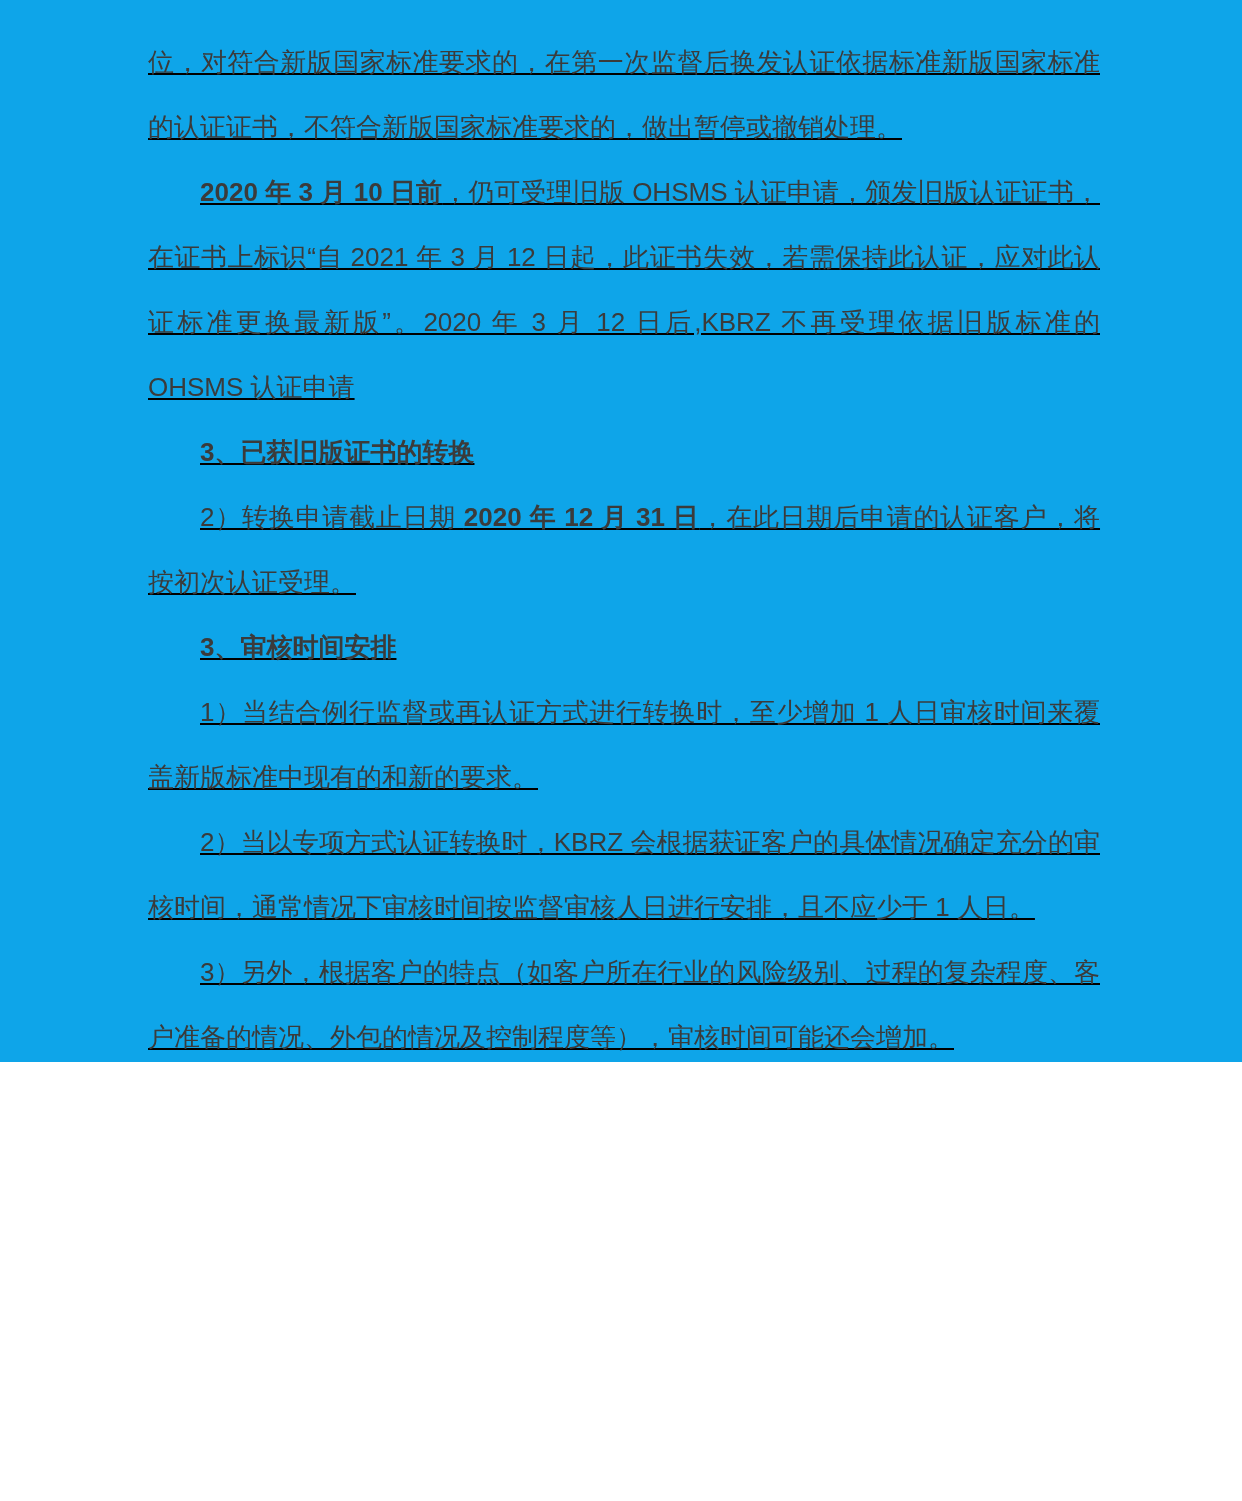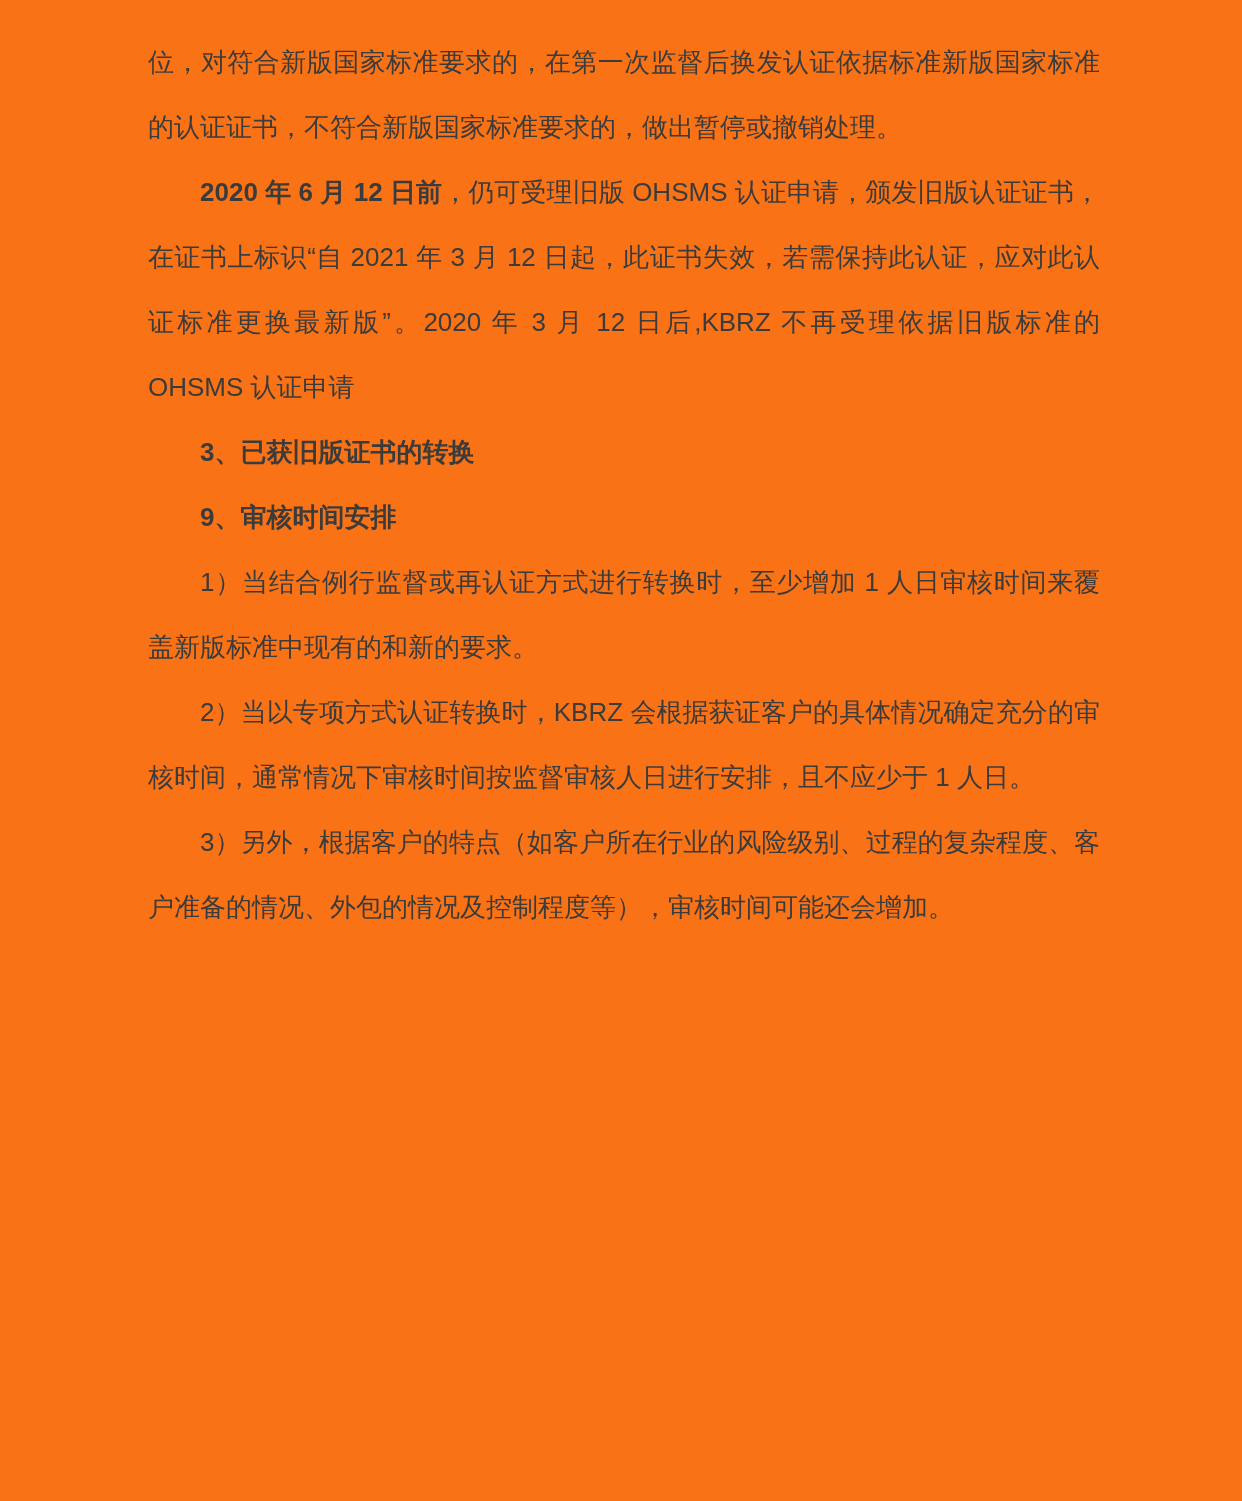--- a/index.html
+++ b/index.html
@@ -1,22 +1,23 @@
 <!DOCTYPE html>
 <html><head>
 <meta charset="utf-8">
 <style>
   * { margin: 0; padding: 0; box-sizing: border-box; }
   html, body { background: #ffffff; }
   .page {
     position: relative;
     width: 1242px;
-    height: 1501px;
-    background: #f97316;
+    height: 1062px;
+    background: #0ea5e9;
     overflow: hidden;
+    text-decoration: underline;
   }
   .content {
     padding: 30px 142px 0 148px;
     font-family: "Liberation Sans", "DejaVu Sans", sans-serif;
     font-size: 26px;
     line-height: 65px;
     color: #3b3b3b;
     text-align: justify;
   }
   .content p {
@@ -32,32 +33,35 @@
 
 <div class="page">
   <div class="content">
 
     <p class="noindent">
       <span>位，对符合新版国家标准要求的，在第一次监督后换发认证依据标准新版国家标准的认证证书，不符合新版国家标准要求的，做出暂停或撤销处理。</span>
     </p>
 
 
     <p>
-      <span class="b">2020 年 6 月 12 日前</span><span>，仍可受理旧版 OHSMS 认证申请，颁发旧版认证证书，在证书上标识“自 2021 年 3 月 12 日起，此证书失效，若需保持此认证，应对此认证标准更换最新版”。2020 年 3 月 12 日后,KBRZ 不再受理依据旧版标准的 OHSMS 认证申请</span>
+      <span class="b">2020 年 3 月 10 日前</span><span>，仍可受理旧版 OHSMS 认证申请，颁发旧版认证证书，在证书上标识“自 2021 年 3 月 12 日起，此证书失效，若需保持此认证，应对此认证标准更换最新版”。2020 年 3 月 12 日后,KBRZ 不再受理依据旧版标准的 OHSMS 认证申请</span>
     </p>
 
     <p class="heading">
       <span>3、已获旧版证书的转换</span>
     </p>
 
 
+    <p>
+      <span>2）转换申请截止日期 </span><span class="b">2020 年 12 月 31 日</span><span>，在此日期后申请的认证客户，将按初次认证受理。</span>
+    </p>
 
 
     <p class="heading">
-      <span>9、审核时间安排</span>
+      <span>3、审核时间安排</span>
     </p>
 
     <p>
       <span>1）当结合例行监督或再认证方式进行转换时，至少增加 1 人日审核时间来覆盖新版标准中现有的和新的要求。</span>
     </p>
 
     <p>
       <span>2）当以专项方式认证转换时，KBRZ 会根据获证客户的具体情况确定充分的审核时间，通常情况下审核时间按监督审核人日进行安排，且不应少于 1 人日。</span>
     </p>
 

